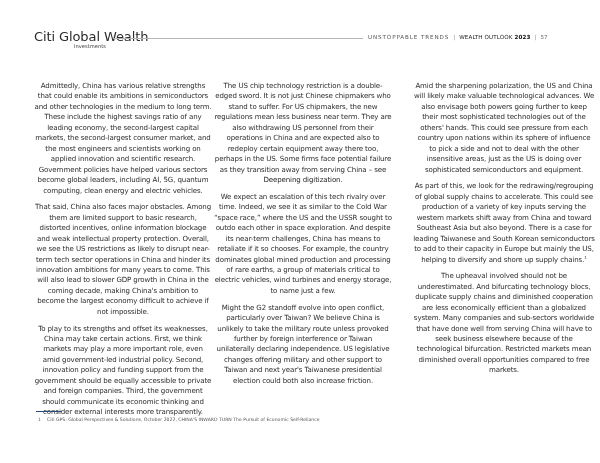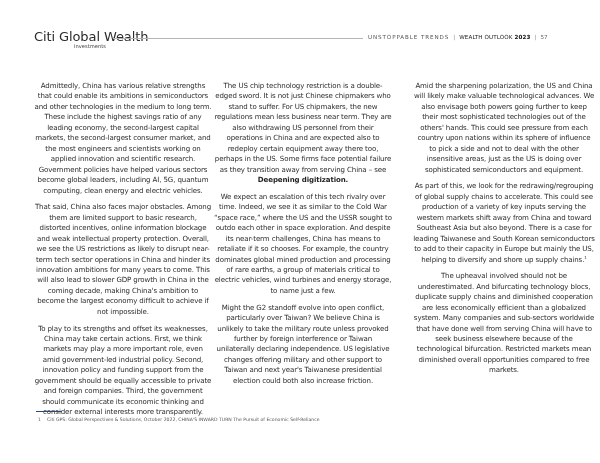--- a/index.html
+++ b/index.html
@@ -13,21 +13,21 @@
   .header-right .section { letter-spacing: 0.9px; color: #555; }
   .header-right .sep { color: #888; margin: 0 4px; }
   .header-right .pub { color: #222; font-weight: normal; letter-spacing: 0.1px; }
   .header-right .year { font-weight: bold; color: #111; }
   .header-right .page { color: #666; }
   .col { position: absolute; top: 81px; width: 178px; font-size: 7.05px; line-height: 10.45px; color: #2d2d2d; letter-spacing: -0.12px; }
   .col p { margin: 0 0 6.3px 0; text-align: center; }
   .col1 { left: 34px; }
   .col2 { left: 214px; }
   .col3 { left: 413px; width: 182px; }
-  .bold { font-weight: bold; color: #1f1f1f; }
+  .bold { font-weight: normal; color: #1f1f1f; }
   sup { font-size: 4px; vertical-align: super; line-height: 0; }
   .fn-rule { position: absolute; left: 36px; top: 411px; width: 26px; height: 1px; background: #2b4c7a; }
   .footnote { position: absolute; left: 38px; top: 417px; font-size: 4.6px; color: #555; white-space: nowrap; letter-spacing: 0px; }
   .footnote .num { margin-right: 6px; }
 </style>
 </head>
 <body>
 
 <div class="brand">
   <div class="brand-name">Citi Global Wealth</div>

